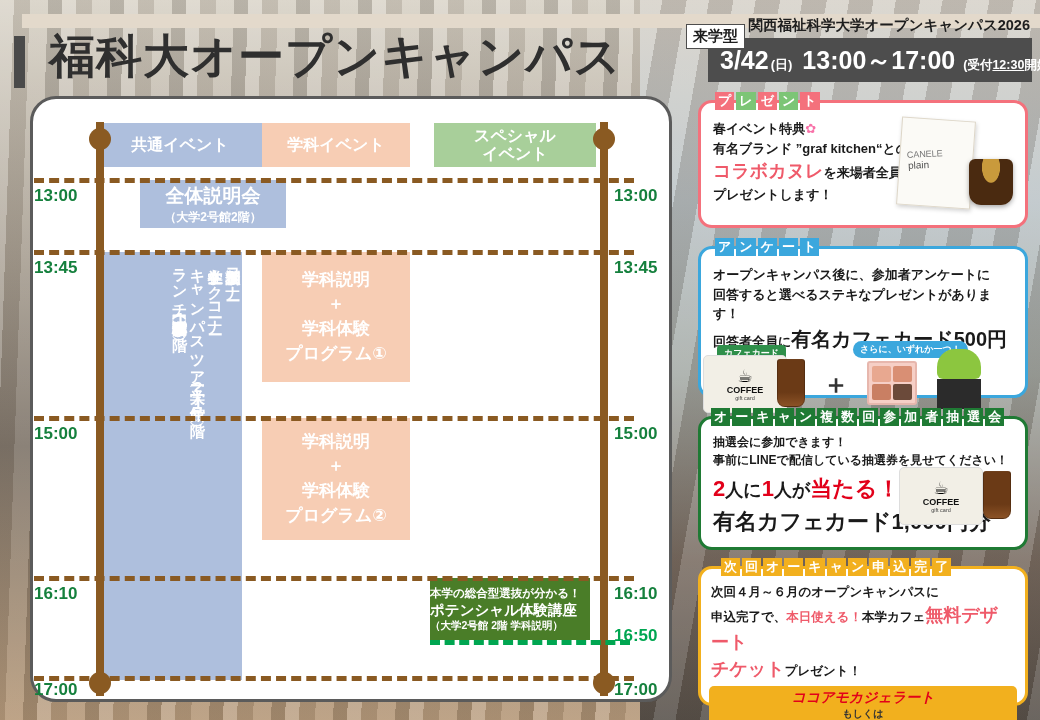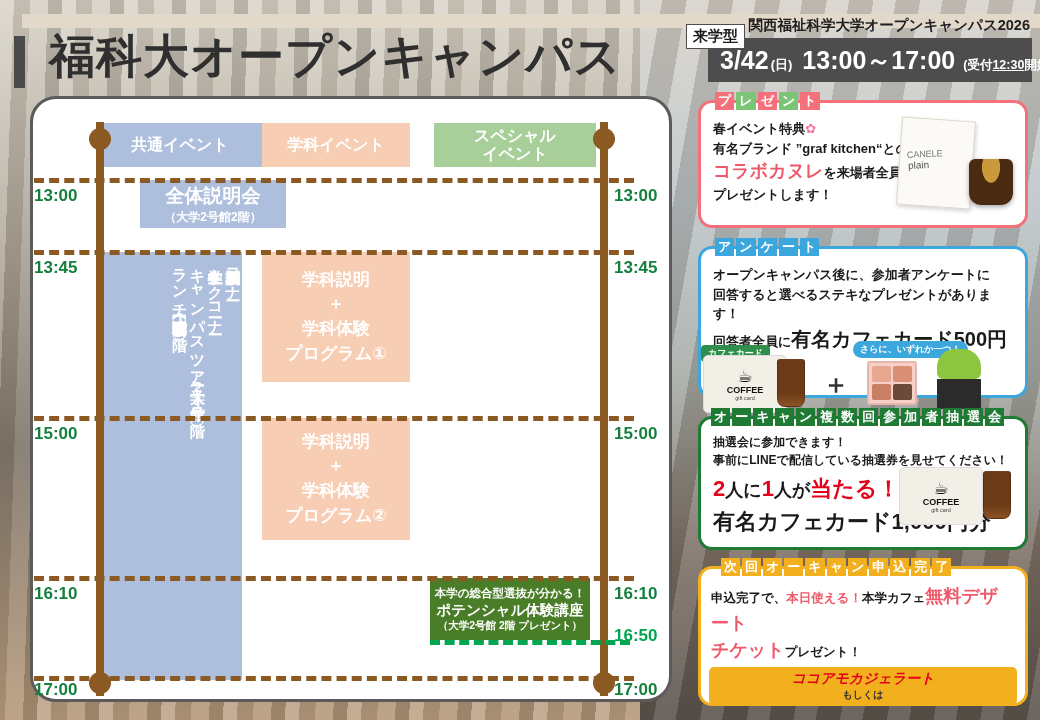--- a/index.html
+++ b/index.html
@@ -60,21 +60,21 @@
   .blk-zentai .l2{font-size:12px;font-weight:bold;}
   .vcol-wrap{position:absolute;left:96px;top:252px;width:146px;height:428px;background:#aebfdd;
       display:flex;flex-direction:row-reverse;justify-content:flex-start;padding-top:6px;box-sizing:border-box;}
   .vcol{writing-mode:vertical-rl;text-orientation:upright;color:#fff;font-weight:bold;font-size:15px;
       line-height:1.05;letter-spacing:0px;margin:0 1px;}
   .blk-gakka{left:262px;width:148px;background:#f7cdb4;display:flex;flex-direction:column;
       align-items:center;justify-content:center;font-size:17px;line-height:1.45;}
   .blk-g1{top:252px;height:130px;}
   .blk-g2{top:418px;height:122px;}
   .blk-sp{position:absolute;left:430px;top:578px;width:160px;height:62px;background:#4a7d28;
-      color:#fff;display:flex;flex-direction:column;align-items:center;justify-content:center;
+      color:#fff;display:flex;flex-direction:column;align-items:flex-start;justify-content:center;
       font-weight:bold;text-align:center;line-height:1.25;}
   .blk-sp .s1{font-size:11.5px;}
   .blk-sp .s2{font-size:14.5px;}
   .blk-sp .s3{font-size:10.5px;}
   
   .panel{position:absolute;background:#fff;border-radius:14px;box-sizing:border-box;}
   .ptag{position:absolute;top:-11px;left:14px;display:flex;gap:2px;z-index:5;}
   .ptag span{color:#fff;font-weight:bold;font-size:13px;padding:1px 3px;line-height:1.25;}
   .pbody{padding:16px 12px 8px 12px;font-size:13px;color:#1a1a1a;line-height:1.5;font-weight:bold;}
   .p1{left:698px;top:100px;width:330px;height:128px;border:3px solid #f4717c;}
@@ -199,21 +199,21 @@
 <div class="blk blk-gakka blk-g2">
   <div>学科説明</div>
   <div>＋</div>
   <div>学科体験</div>
   <div>プログラム②</div>
 </div>
 
 <div class="blk-sp">
   <div class="s1">本学の総合型選抜が分かる！</div>
   <div class="s2">ポテンシャル体験講座</div>
-  <div class="s3">（大学2号館 2階 プレゼント）</div>
+  <div class="s3">（大学2号館 2階 学科説明）</div>
 </div>
 
 <div class="panel p1">
   <div class="ptag">
     <span style="background:#f4717c">プ</span>
       <span style="background:#7cc576">レ</span>
       <span style="background:#f4717c">ゼ</span>
       <span style="background:#7cc576">ン</span>
       <span style="background:#f4717c">ト</span>
   </div>
@@ -237,21 +237,21 @@
       <span style="background:#3ba7dd">ケ</span>
       <span style="background:#3ba7dd">ー</span>
       <span style="background:#3ba7dd">ト</span>
   </div>
   <div class="pbody" style="padding-bottom:2px">
     <div>オープンキャンパス後に、参加者アンケートに</div>
     <div>回答すると選べるステキなプレゼントがあります！</div>
     <div><span>回答者全員に</span><span class="big20">有名カフェカード500円分</span></div>
     <div>もプレゼント！</div>
   </div>
-  <div class="tagline g" style="left:0px;top:96px">カフェカード</div>
+  <div class="tagline g" style="left:16px;top:96px">カフェカード</div>
   <div class="tagline" style="left:152px;top:92px">さらに、いずれか一つ！</div>
   <div class="prop cafecard" style="left:2px;top:106px">
     <div class="cup-ico">☕</div>
     <div class="cc-t">COFFEE</div>
     <div class="cc-s">gift card</div>
   </div>
   <div class="prop icedcup" style="left:76px;top:110px"></div>
   <div class="prop plus" style="left:122px;top:118px">＋</div>
   <div class="prop palette" style="left:166px;top:112px">
     <i style="background:#e8a890"></i>
@@ -306,20 +306,21 @@
       <span style="background:#f2b01e">ー</span>
       <span style="background:#f2b01e">キ</span>
       <span style="background:#f2b01e">ャ</span>
       <span style="background:#f2b01e">ン</span>
       <span style="background:#f2b01e">申</span>
       <span style="background:#f2b01e">込</span>
       <span style="background:#f2b01e">完</span>
       <span style="background:#f2b01e">了</span>
   </div>
   <div class="pbody" style="padding:14px 10px 0 10px;font-size:12.5px">
+    <div>次回４月～６月のオープンキャンパスに</div>
     <div><span>申込完了で、</span><span class="pink">本日使える！</span><span>本学カフェ</span><span class="pink big18">無料デザート</span></div>
     <div><span class="pink big18">チケット</span><span>プレゼント！</span></div>
   </div>
   <div class="yellowbox">
     <div class="yb1">ココアモカジェラート</div>
     <div class="yb2">もしくは</div>
 
   </div>
 
 </div>

